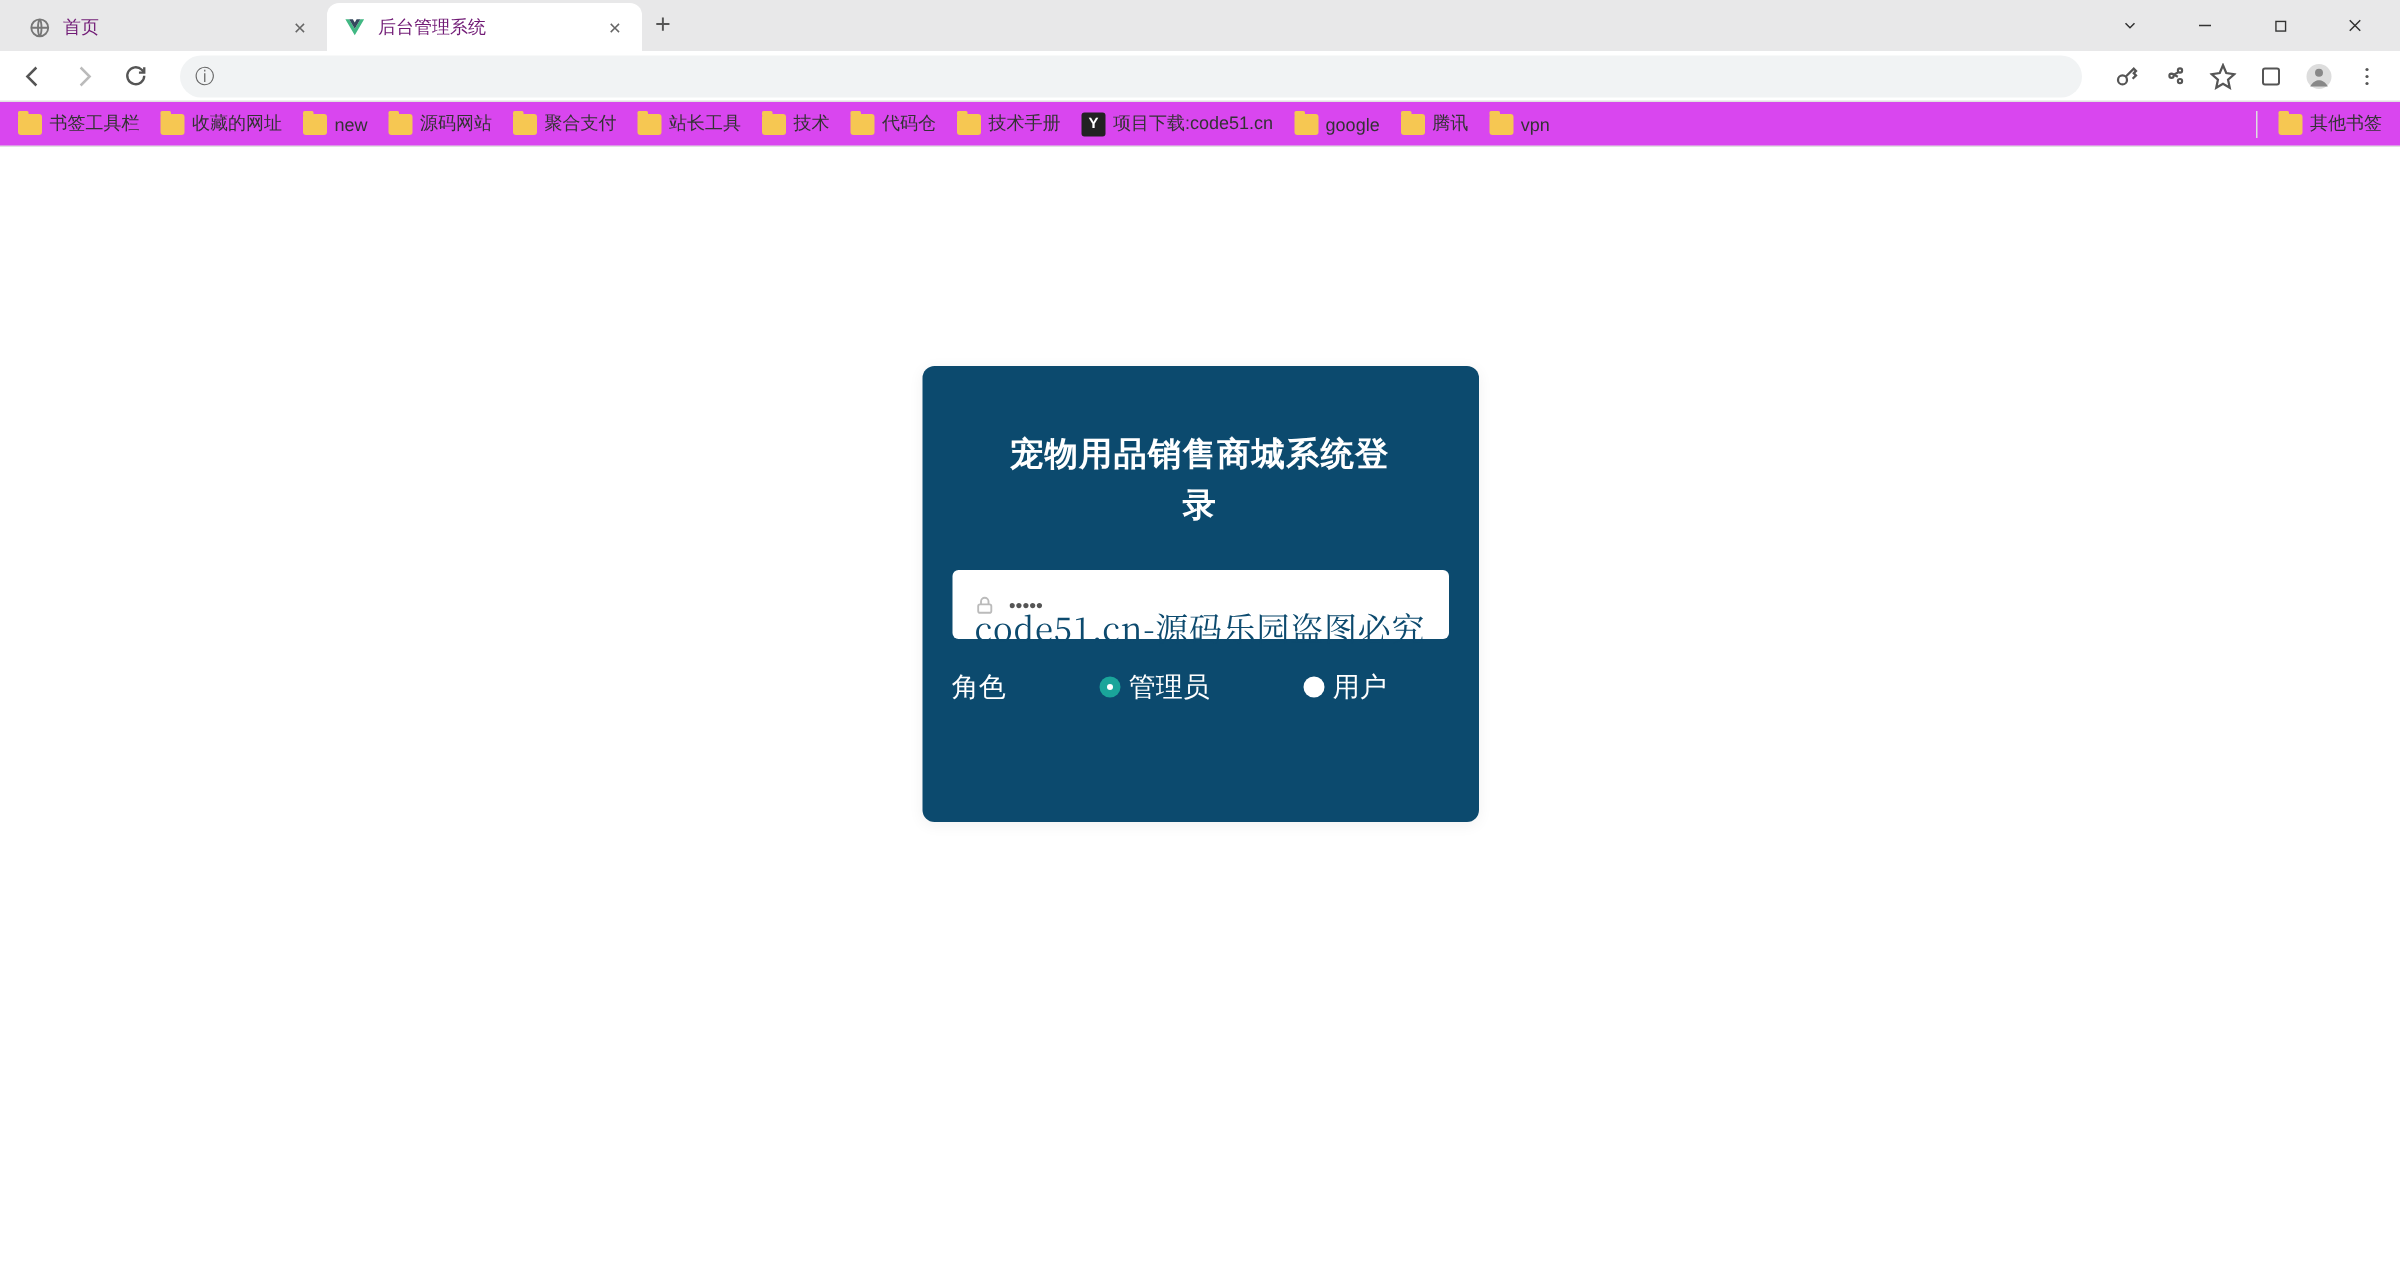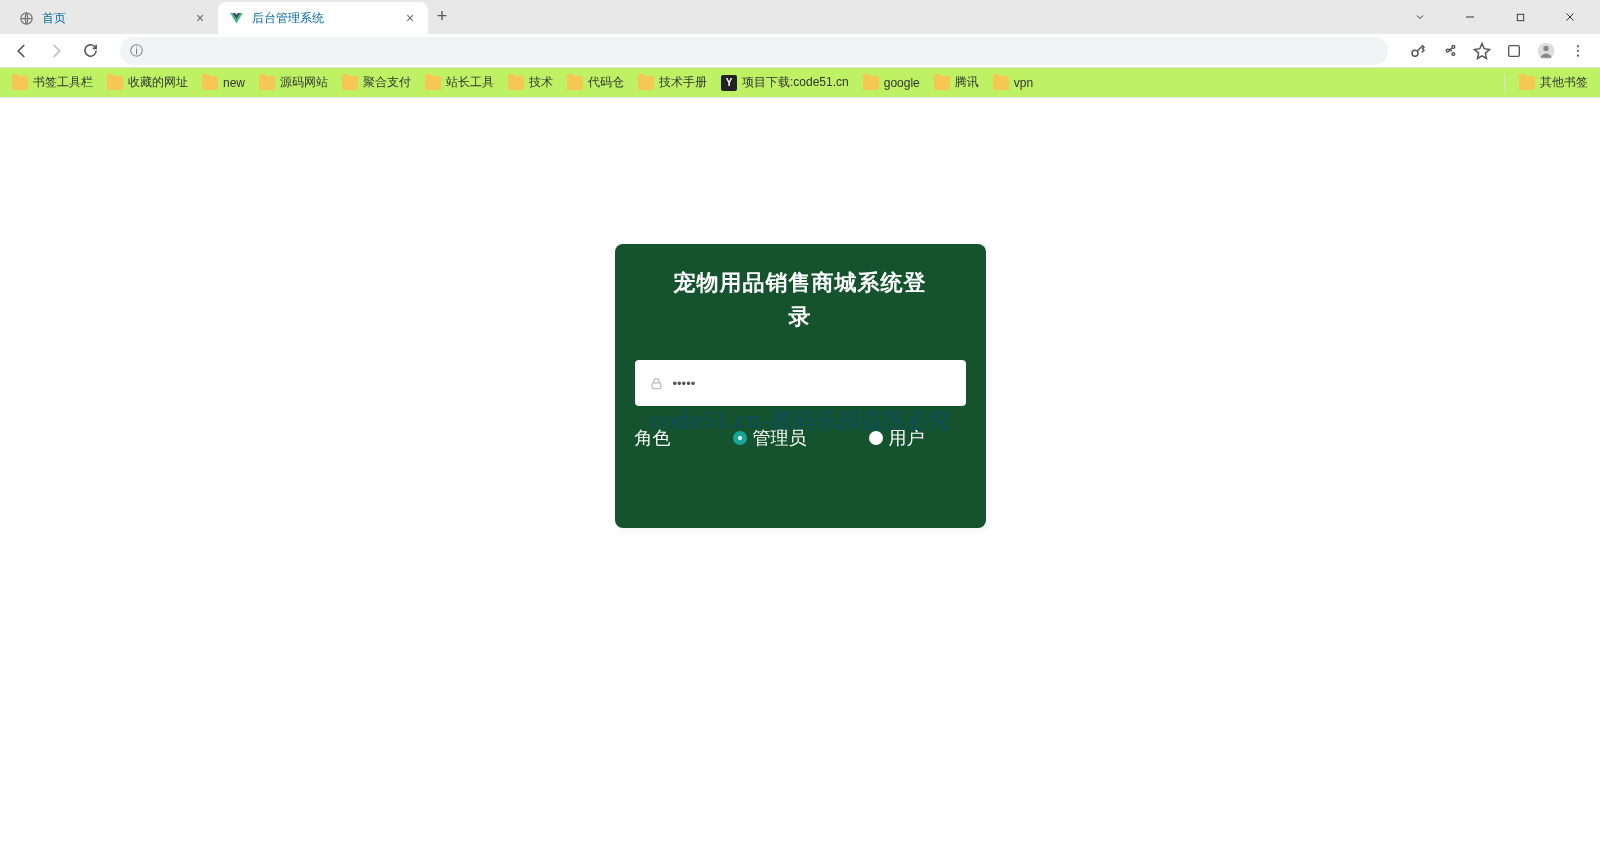--- a/index.html
+++ b/index.html
@@ -5,50 +5,50 @@
     * { margin: 0; padding: 0; box-sizing: border-box; }
     body { font-family: "Microsoft YaHei", Arial, sans-serif; background: #fff; width: 1600px; height: 858px; overflow: hidden; }
     
     
     .titlebar { height: 34px; background: #e8e8e9; display: flex; align-items: flex-end; }
     .tabs { display: flex; flex: 1; padding-left: 8px; }
     .tab { height: 32px; display: flex; align-items: center; padding: 0 10px; font-size: 12px; color: #444; border-radius: 8px 8px 0 0; position: relative; min-width: 210px; }
     .tab.inactive { background: transparent; }
     .tab.active { background: #fff; }
     .tab-favicon { width: 16px; height: 16px; margin-right: 8px; display: flex; align-items: center; justify-content: center; }
-    .tab-title { flex: 1; white-space: nowrap; overflow: hidden; text-overflow: ellipsis; color: #0369a1; }
+    .tab-title { flex: 1; white-space: nowrap; overflow: hidden; text-overflow: ellipsis; color: #701a75; }
     .tab-close { width: 16px; height: 16px; display: flex; align-items: center; justify-content: center; color: #666; font-size: 14px; cursor: pointer; }
     .new-tab { width: 28px; height: 28px; display: flex; align-items: center; justify-content: center; color: #555; font-size: 18px; cursor: pointer; }
     .win-controls { display: flex; align-items: center; gap: 6px; padding-right: 8px; height: 34px; }
     .win-btn { width: 44px; height: 28px; display: flex; align-items: center; justify-content: center; color: #333; font-size: 14px; cursor: pointer; }
     
     .addr-bar { height: 34px; background: #fff; display: flex; align-items: center; border-bottom: 1px solid #e1e1e1; }
     .nav-btns { display: flex; gap: 6px; padding: 0 8px; }
     .nav-btn { width: 28px; height: 28px; display: flex; align-items: center; justify-content: center; color: #555; cursor: pointer; border-radius: 50%; }
     .nav-btn.disabled { color: #bbb; }
     .url-field { flex: 1; display: flex; align-items: center; background: #f1f3f4; border-radius: 14px; height: 28px; margin: 0 8px; padding: 0 10px; font-size: 13px; color: #555; }
     .url-protocol { color: #666; margin-right: 8px; }
     .url-text { flex: 1; color: #333; }
     .url-text .host { color: #333; }
     .url-text .faint { color: #888; }
     .addr-icons { display: flex; gap: 8px; padding: 0 10px; color: #555; }
     .addr-icon { width: 24px; height: 24px; display: flex; align-items: center; justify-content: center; cursor: pointer; }
     
-    .bookmarks-bar { height: 30px; background: #bef264; display: flex; align-items: center; border-bottom: 1px solid #e1e1e1; padding: 0 12px; font-size: 12px; }
+    .bookmarks-bar { height: 30px; background: #d946ef; display: flex; align-items: center; border-bottom: 1px solid #e1e1e1; padding: 0 12px; font-size: 12px; }
     .bookmarks-left { flex: 1; display: flex; gap: 14px; align-items: center; }
     .bookmark { display: flex; align-items: center; gap: 5px; color: #333; cursor: pointer; white-space: nowrap; }
     .bm-folder { width: 16px; height: 14px; background: #f6c752; border-radius: 2px; position: relative; }
     .bm-folder::before { content:""; position:absolute; top:-2px; left:0; width:7px; height:3px; background:#f6c752; border-radius:1px 1px 0 0; }
     .bm-icon-y { width: 16px; height: 16px; background: #222; color: #fff; font-weight: bold; font-size: 10px; display: flex; align-items: center; justify-content: center; border-radius:2px; }
     .bookmarks-right { display: flex; gap: 14px; align-items: center; text-align: center; }
     .bm-sep { width:1px; height:18px; background:#ddd; }
     
     
     .page { position: relative; width: 100%; height: calc(858px - 34px - 34px - 30px); background: #fff; display: flex; align-items: flex-start; justify-content: center; }
-    .login-card { margin-top: 146px; width: 371px; background: #14532d; border-radius: 8px; padding: 22px 20px 48px; box-shadow: 0 2px 10px rgba(0,0,0,0.06); }
+    .login-card { margin-top: 146px; width: 371px; background: #0c4a6e; border-radius: 8px; padding: 42px 20px 48px; box-shadow: 0 2px 10px rgba(0,0,0,0.06); }
     .login-title { color: #fff; font-weight: 800; font-size: 22px; text-align: center; letter-spacing: 1px; line-height: 1.55; margin-bottom: 26px; }
     .input-wrap { background: #fff; border-radius: 4px; margin-bottom: 16px; display: flex; align-items: center; height: 46px; padding: 0 12px; }
     .input-icon { width: 20px; color: #bbb; margin-right: 6px; display:flex; align-items:center; justify-content:center; }
     .input-field { border: none; outline: none; flex: 1; font-size: 13px; color: #555; background: transparent; }
     .roles { display: flex; gap: 14px; color: #fff; font-size: 18px; margin: 20px 0 30px; }
     .radio { width: 14px; height: 14px; border-radius: 50%; background: #fff; display: inline-flex; align-items: center; justify-content: center; cursor: pointer; }
     .radio.selected { background: #1aa59a; }
     .radio.selected::after { content:""; width:4px; height:4px; background:#fff; border-radius:50%; }
     .role-opt { display: flex; align-items: center; gap: 6px; cursor: pointer; margin-left: 48px; }
     .login-btn { width: 100%; height: 42px; background: #eecb7a; color: #fff; border: none; border-radius: 4px; font-size: 15px; cursor: pointer; letter-spacing: 2px; }

